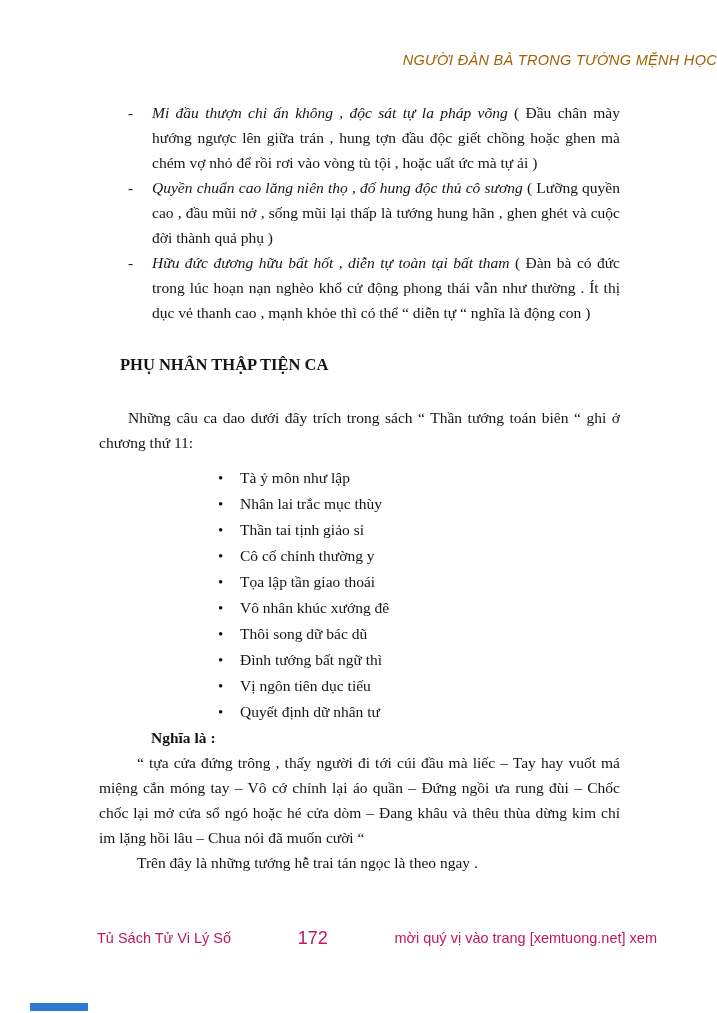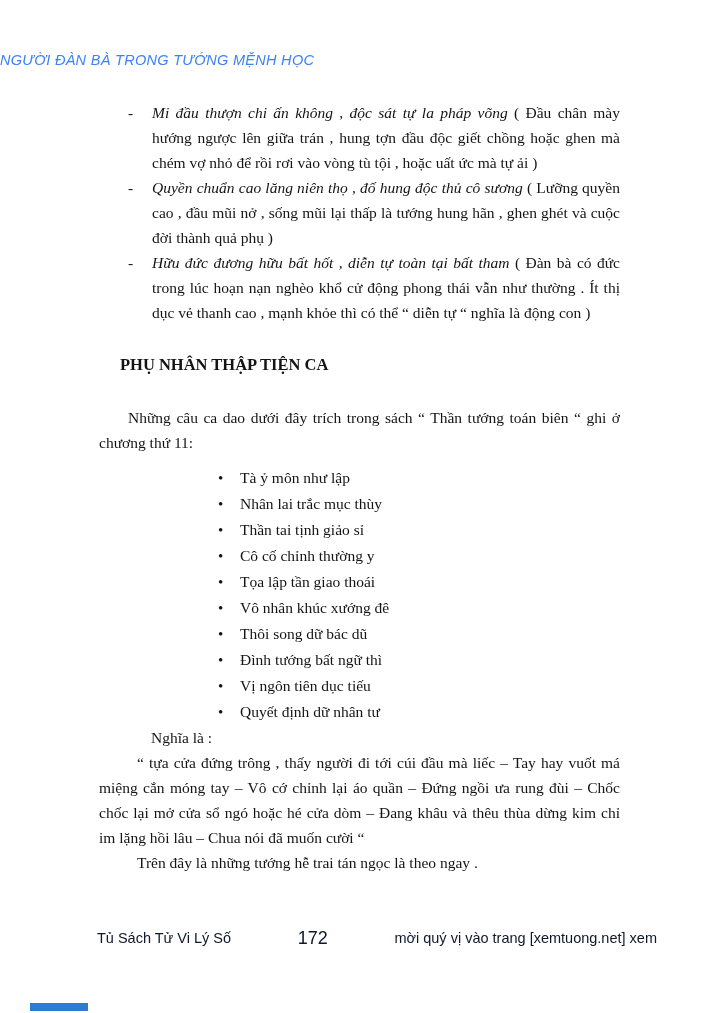--- a/index.html
+++ b/index.html
@@ -8,27 +8,27 @@
     width:717px; height:1013px;
     background:#ffffff;
     overflow:hidden;
     font-family:"Liberation Serif", serif;
     font-size:15.5px;
     line-height:25px;
     color:#141414;
   }
   .header-title {
     padding-top:51px;
-    text-align:left;
+    text-align:right;
     font-family:"Liberation Sans", sans-serif;
     font-style:italic;
     font-size:14.5px;
     line-height:18px;
     letter-spacing:0.3px;
-    color:#3b82f6;
+    color:#a16207;
   }
   .content { margin:31px 97px 0 99px; }
 
   .dash-list { margin-left:29px; }
   .dash-item { display:flex; }
   .dash-marker { flex:0 0 24px; }
   .dash-marker::before { content:"-"; }
   .dash-text { flex:1; text-align:justify; }
   .lead { font-style:italic; }
 
@@ -40,37 +40,37 @@
   }
   .intro {
     margin:28px 0 0 0;
     text-indent:29px;
     text-align:justify;
   }
   .bullet-list { margin:10px 0 0 119px; }
   .bullet-item { display:flex; }
   .bullet-marker { flex:0 0 22px; }
   .bullet-marker::before { content:"\2022"; font-size:15px; }
-  .meaning-label { margin-left:52px; }
+  .meaning-label { margin-left:52px;font-weight:bold; }
   .quote-par {
     text-indent:38px;
     text-align:justify;
   }
   .closing-line { text-indent:38px; }
 
   .footer {
     position:absolute;
     top:929px; left:97px; right:60px;
     display:flex;
     justify-content:space-between;
     align-items:center;
     font-family:"Liberation Sans", sans-serif;
     font-size:14.5px;
     line-height:18px;
-    color:#0f172a;
+    color:#be185d;
   }
   .footer .page-number { font-size:18px; }
   .blue-bar {
     position:absolute;
     left:30px; top:1003px;
     width:58px; height:8px;
   }
 </style>
 </head>
 <body>

